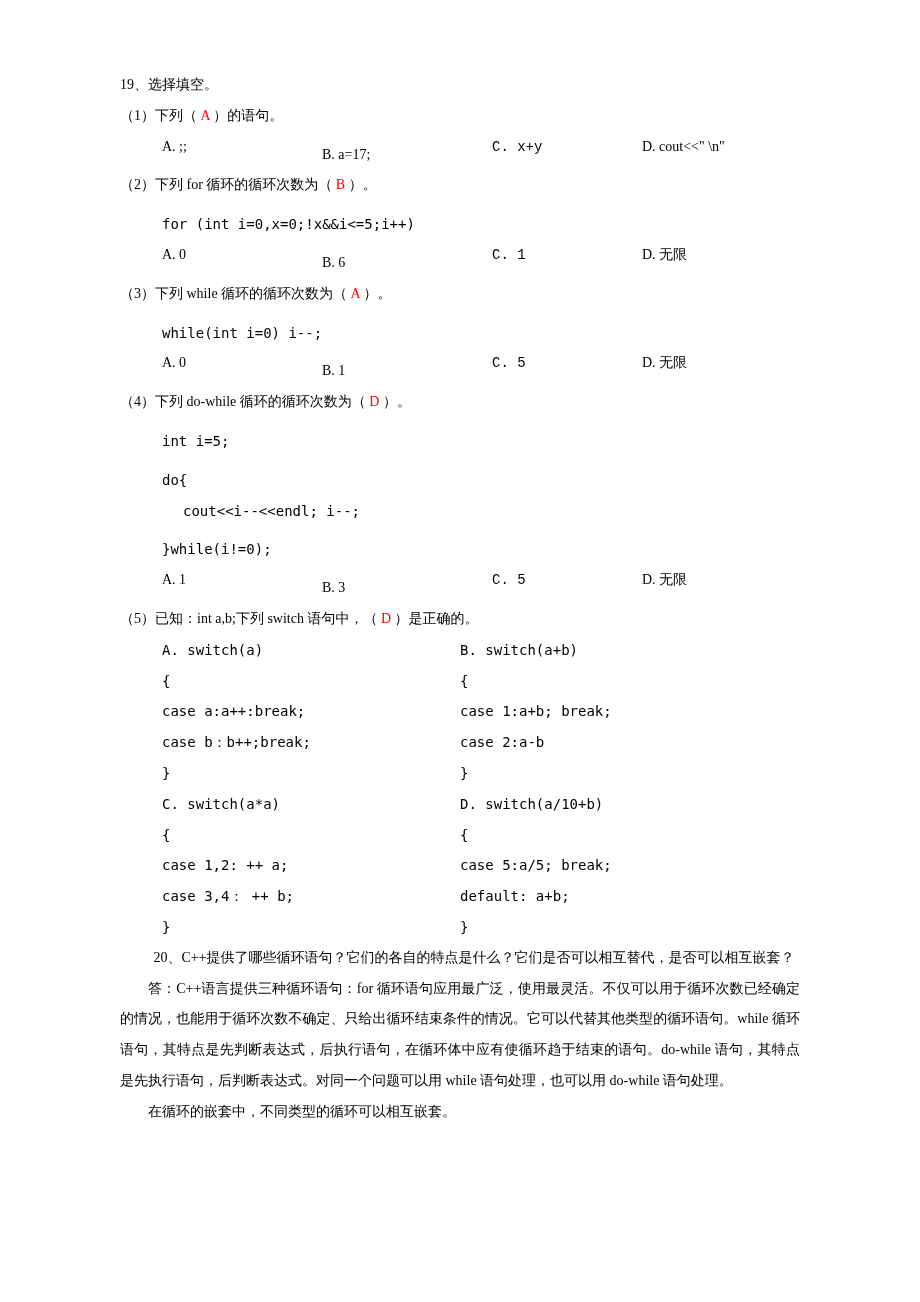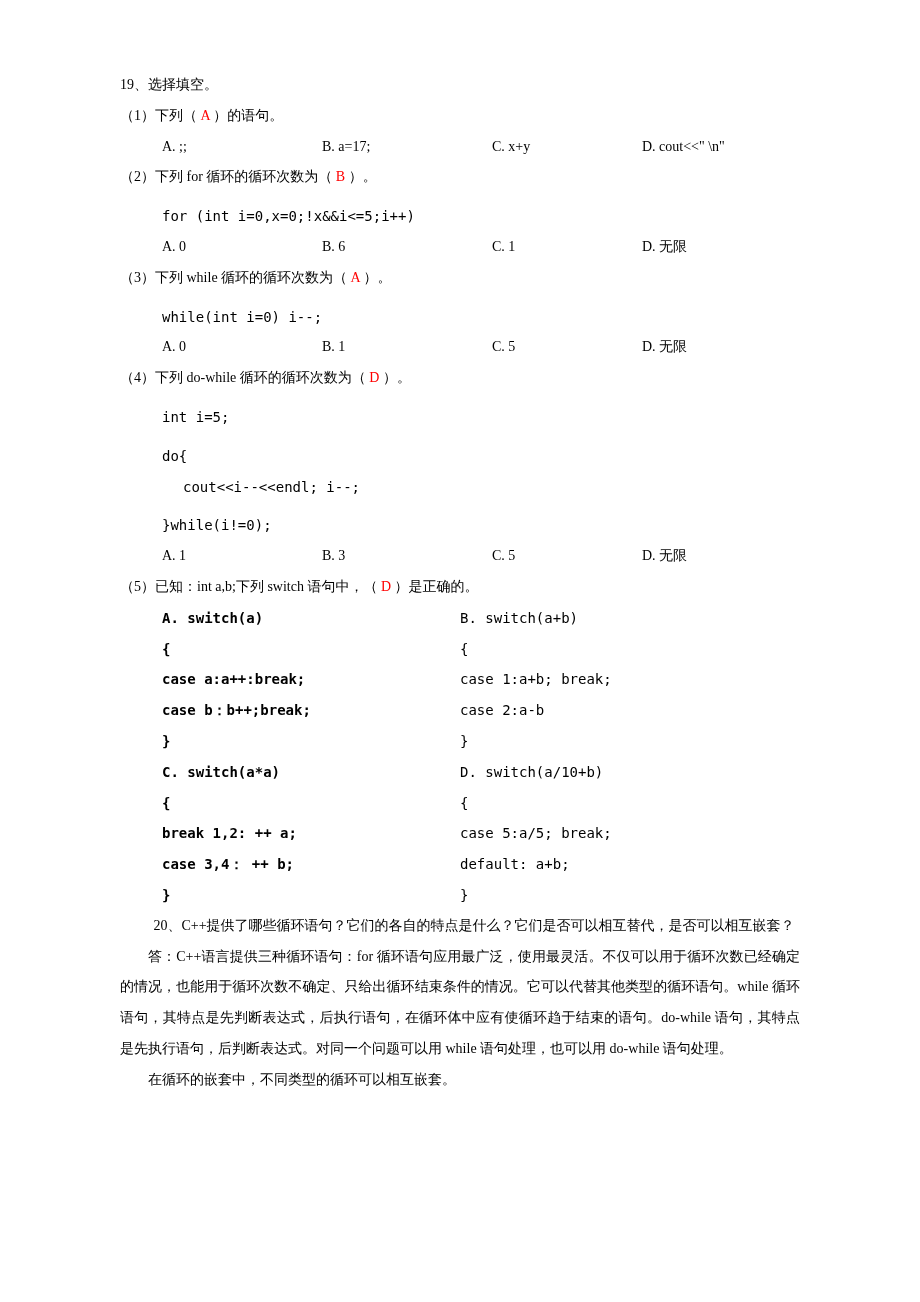--- a/index.html
+++ b/index.html
@@ -18,30 +18,30 @@
     box-sizing: border-box;
   }
   .options-row {
     display: flex;
     padding-left: 3em;
   }
   .options-row > span {
     flex: 0 0 auto;
   }
   .opt-a { width: 160px; }
-  .opt-b { width: 170px; }
-  .opt-c { width: 150px; }
+  .opt-b { width: 170px; margin-top: 8px; }
+  .opt-c { width: 150px; font-family: Liberation Mono, monospace; }
   .opt-d { }
   .q-line { }
   .sub-line { padding-left: 3em; margin-top: 8px; }
   .sub-line2 { padding-left: 4.5em; }
   .two-col {
     display: flex;
   }
-  .two-col .col-l { width: 340px; padding-left: 3em; box-sizing: border-box; font-weight: bold;}
+  .two-col .col-l { width: 340px; padding-left: 3em; box-sizing: border-box;}
   .two-col .col-r { }
   .ans { color: #ff0000; }
   .para {
     text-indent: 2em;
     text-align: center;
   }
   .red-para {
     color: #000000;
     text-indent: 2em;
     text-align: justify;
@@ -119,21 +119,21 @@
       <div>     case 1:a+b;     break;</div>
       <div>    case 2:a-b</div>
       <div>  }</div>
     </div>
   </div>
 
   <div class="two-col">
     <div class="col-l mono">
       <div>C. switch(a*a)</div>
       <div>  {</div>
-      <div>     break 1,2: ++ a;</div>
+      <div>     case 1,2: ++ a;</div>
       <div>     case 3,4： ++ b;</div>
       <div>   }</div>
     </div>
     <div class="col-r mono">
       <div>D. switch(a/10+b)</div>
       <div>  {</div>
       <div>      case 5:a/5; break;</div>
       <div>      default: a+b;</div>
       <div>   }</div>
     </div>

